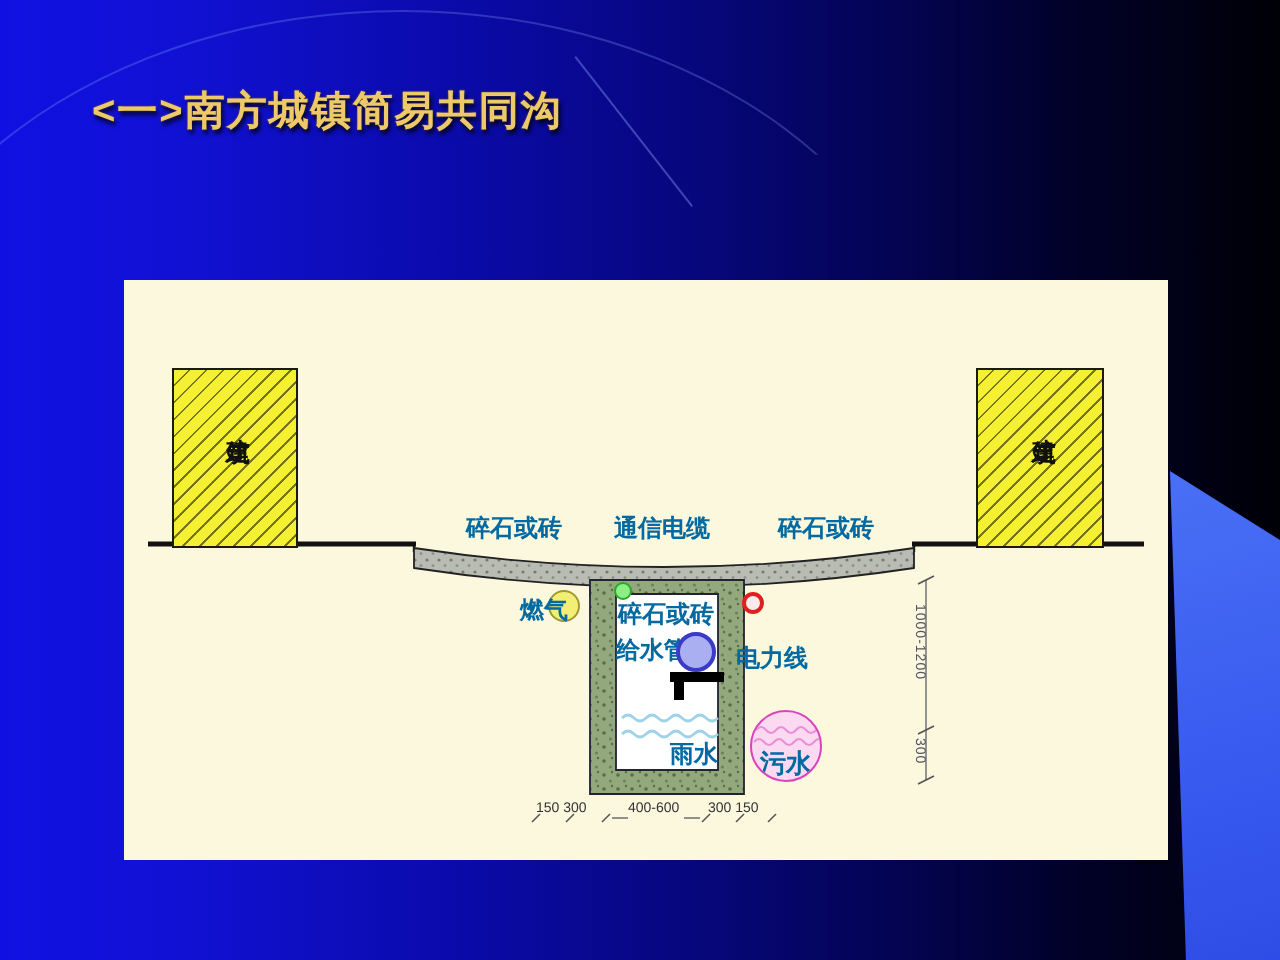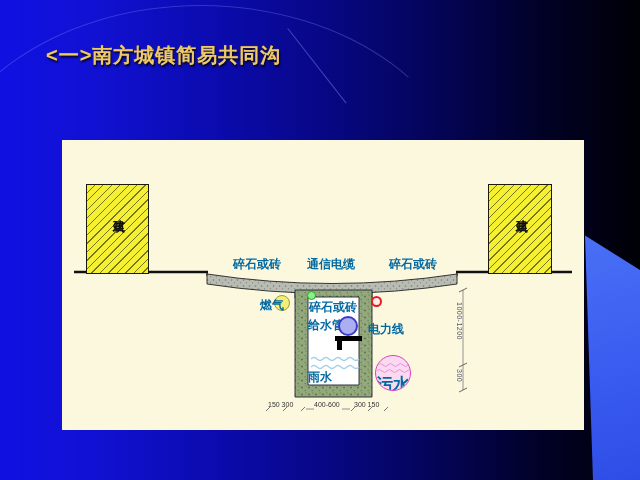--- a/index.html
+++ b/index.html
@@ -25,21 +25,21 @@
   .v-label{position:absolute;writing-mode:vertical-rl;text-orientation:upright;font-weight:bold;font-size:12px;
     color:#111;letter-spacing:2px;}
   .lbl{position:absolute;font-weight:bold;font-size:12px;color:#0369a1;white-space:nowrap;}
   .lbl.c{width:50px;text-align:center;}
   .dot{position:absolute;border-radius:50%;box-sizing:border-box;}
   .gas-dot{left:212px;top:155px;width:16px;height:16px;background:#f3ef76;border:1.5px solid #a09a30;}
   .telecom-dot{left:245px;top:151px;width:9px;height:9px;background:#8dee85;border:1.5px solid #2aa82a;}
   .power-dot{left:309px;top:156px;width:11px;height:11px;background:#fdeaea;border:2px solid #e02020;}
   .water-dot{left:276px;top:176px;width:20px;height:20px;background:#a9aff1;border:2px solid #3b3bc8;}
   .sewage-circle{left:313px;top:215px;width:36px;height:36px;background:#fbd9f1;border:1.5px solid #d943bd;overflow:hidden;}
-  .sewage-circle .lbl{position:absolute;left:0;top:17px;width:100%;text-align:center;font-size:17px;}
+  .sewage-circle .lbl{position:absolute;left:0;top:17px;width:100%;text-align:center;font-size:13px;}
   .faucet-bar{position:absolute;left:273px;top:196px;width:27px;height:5px;background:#000;}
   .faucet-leg{position:absolute;left:275px;top:200px;width:5px;height:10px;background:#000;}
   .vdim{position:absolute;left:394px;writing-mode:vertical-rl;font-size:7px;color:#556;letter-spacing:.5px;}
   .hdim{position:absolute;top:261px;font-size:7px;color:#333;white-space:nowrap;}
 </style>
 </head>
 <body>
 
 <div class="slide">
   <div class="bg-arc"></div>
@@ -113,21 +113,21 @@
     <span class="lbl" style="left:247px;top:159px">碎石或砖</span>
 
     <span class="lbl" style="left:246px;top:177px">给水管</span>
     <div class="dot water-dot"></div>
     <div class="faucet-bar"></div>
     <div class="faucet-leg"></div>
 
     <div class="dot power-dot"></div>
     <span class="lbl" style="left:306px;top:181px">电力线</span>
 
-    <span class="lbl" style="left:246px;top:229px;width:51px;text-align:left">雨水</span>
+    <span class="lbl" style="left:246px;top:229px;width:51px;text-align:right">雨水</span>
 
     <div class="dot sewage-circle">
       <svg width="36" height="36" viewBox="0 0 36 36">
         <path d="M2,9 q2.5,-3 5,0 t5,0 t5,0 t5,0 t5,0 t5,0" fill="none" stroke="#e88fd8" stroke-width="1"></path>
         <path d="M1,15 q2.5,-3 5,0 t5,0 t5,0 t5,0 t5,0 t5,0 t5,0" fill="none" stroke="#e88fd8" stroke-width="1"></path>
       </svg>
       <span class="lbl">污水</span>
     </div>
 
     <span class="vdim" style="top:162px">1000-1200</span>

